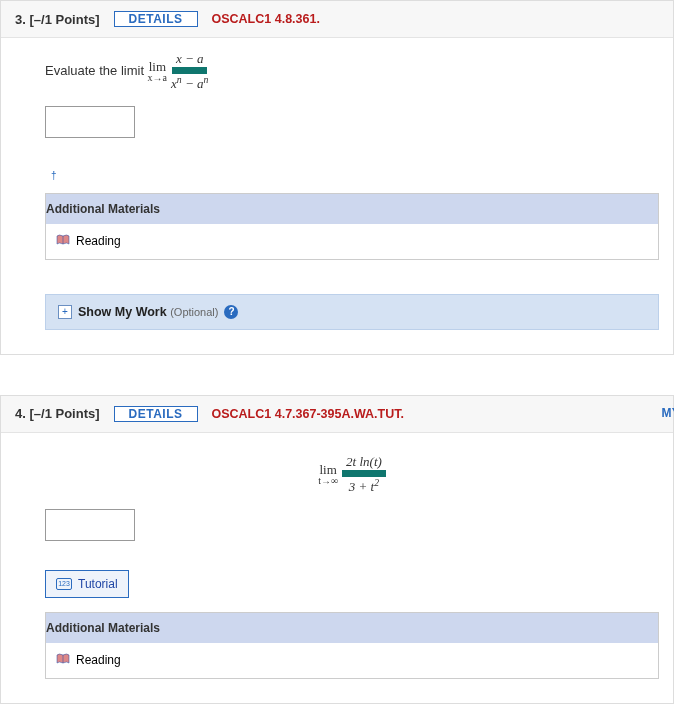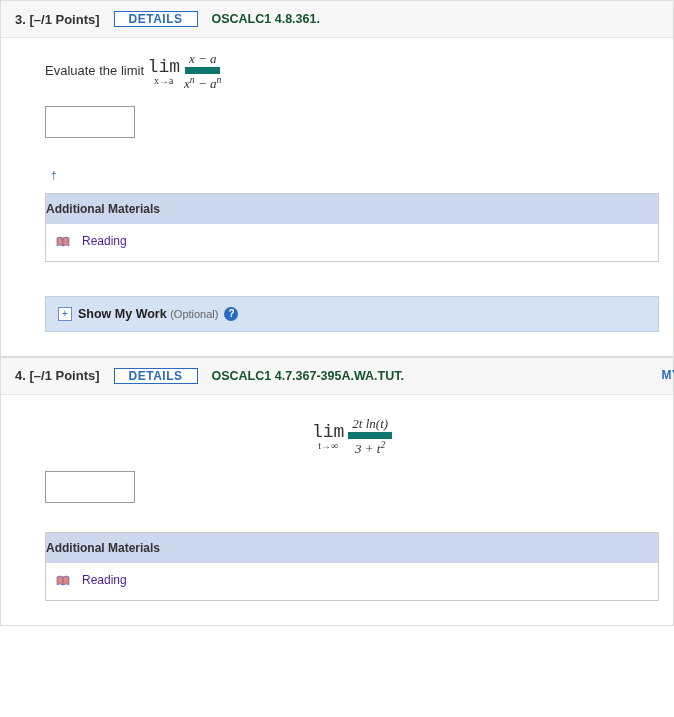--- a/index.html
+++ b/index.html
@@ -7,20 +7,21 @@
     font-size: 13px;
     color: #333;
     background: #fff;
     margin: 0;
     padding: 0;
     width: 674px;
   }
   .question {
     border: 1px solid #ddd;
     background: #fbfbfb;
+    margin-bottom: 40px;
     position: relative;
   }
   .q-header {
     display: flex;
     align-items: center;
     gap: 14px;
     padding: 10px 14px;
     border-bottom: 1px solid #e4e4e4;
     background: #f7f7f7;
   }
@@ -33,21 +34,21 @@
     color: #2a6bbf;
     background: #fff;
     font-weight: bold;
     font-size: 12px;
     padding: 0 14px;
     letter-spacing: 0.5px;
     cursor: pointer;
   }
   .source {
     font-weight: bold;
-    color: #14532d;
+    color: #b91c1c;
     font-size: 12.5px;
   }
   .mynotes {
     position: absolute;
     right: -30px;
     top: 10px;
     color: #2a6bbf;
     font-weight: bold;
     font-size: 12px;
     letter-spacing: 0.5px;
@@ -67,21 +68,21 @@
     gap: 4px;
     vertical-align: middle;
   }
   .lim {
     font-style: normal;
     display: inline-flex;
     flex-direction: column;
     align-items: center;
     line-height: 1;
   }
-  .lim .top { font-size: 18px; font-family: Liberation Mono, monospace; }
+  .lim .top { font-size: 13px; }
   .lim .bot { font-size: 10px; }
   .frac {
     display: inline-flex;
     flex-direction: column;
     align-items: center;
     line-height: 1.1;
     font-size: 13px;
   }
   .frac .num { border-bottom: 7px solid #0f766e; padding: 0 4px 1px; }
   .frac .den { padding-top: 1px; }
@@ -111,26 +112,26 @@
     background: #cdd7ee;
     color: #333;
     font-weight: bold;
     font-size: 12px;
     padding: 8px 0;
   }
   .addmat-body {
     padding: 10px 10px;
   }
   .reading-link {
-    color: #4c1d95;
+    color: #000000;
     font-size: 12px;
     text-decoration: none;
     display: inline-flex;
-    align-items: flex-end;
-    gap: 12px;
+    align-items: flex-start;
+    gap: 6px;
     cursor: pointer;
   }
   .book-icon {
     width: 14px; height: 12px; display: inline-block;
   }
   .showwork {
     background: #d5e2f3;
     border: 1px solid #bcd0ea;
     padding: 10px 12px;
     margin-top: 34px;
@@ -243,20 +244,24 @@
           <span class="bot">t→∞</span>
         </span>
         <span class="frac">
           <span class="num"><span>2t ln(</span><span style="font-style:italic">t</span><span>)</span></span>
           <span class="den"><span>3 + t</span><sup>2</sup></span>
         </span>
       </span>
     </div>
     <input class="answer-box" type="text" style="">
     <br>
+    <button class="tutorial-btn">
+      <span class="tut-icon">123</span>
+      <span>Tutorial</span>
+    </button>
     <div class="addmat">
       <div class="addmat-header">Additional Materials</div>
       <div class="addmat-body">
         <a class="reading-link">
           <span class="book-icon">
             <svg viewBox="0 0 14 12">
                 <path fill="#d88" stroke="#2046a5" stroke-width="0.5" d="M1 2 Q3 0 7 2 Q11 0 13 2 L13 10 Q11 8 7 10 Q3 8 1 10 Z"></path>
                 <line x1="7" y1="2" x2="7" y2="10" stroke="#2046a5" stroke-width="0.5"></line>
               </svg>
           </span>

